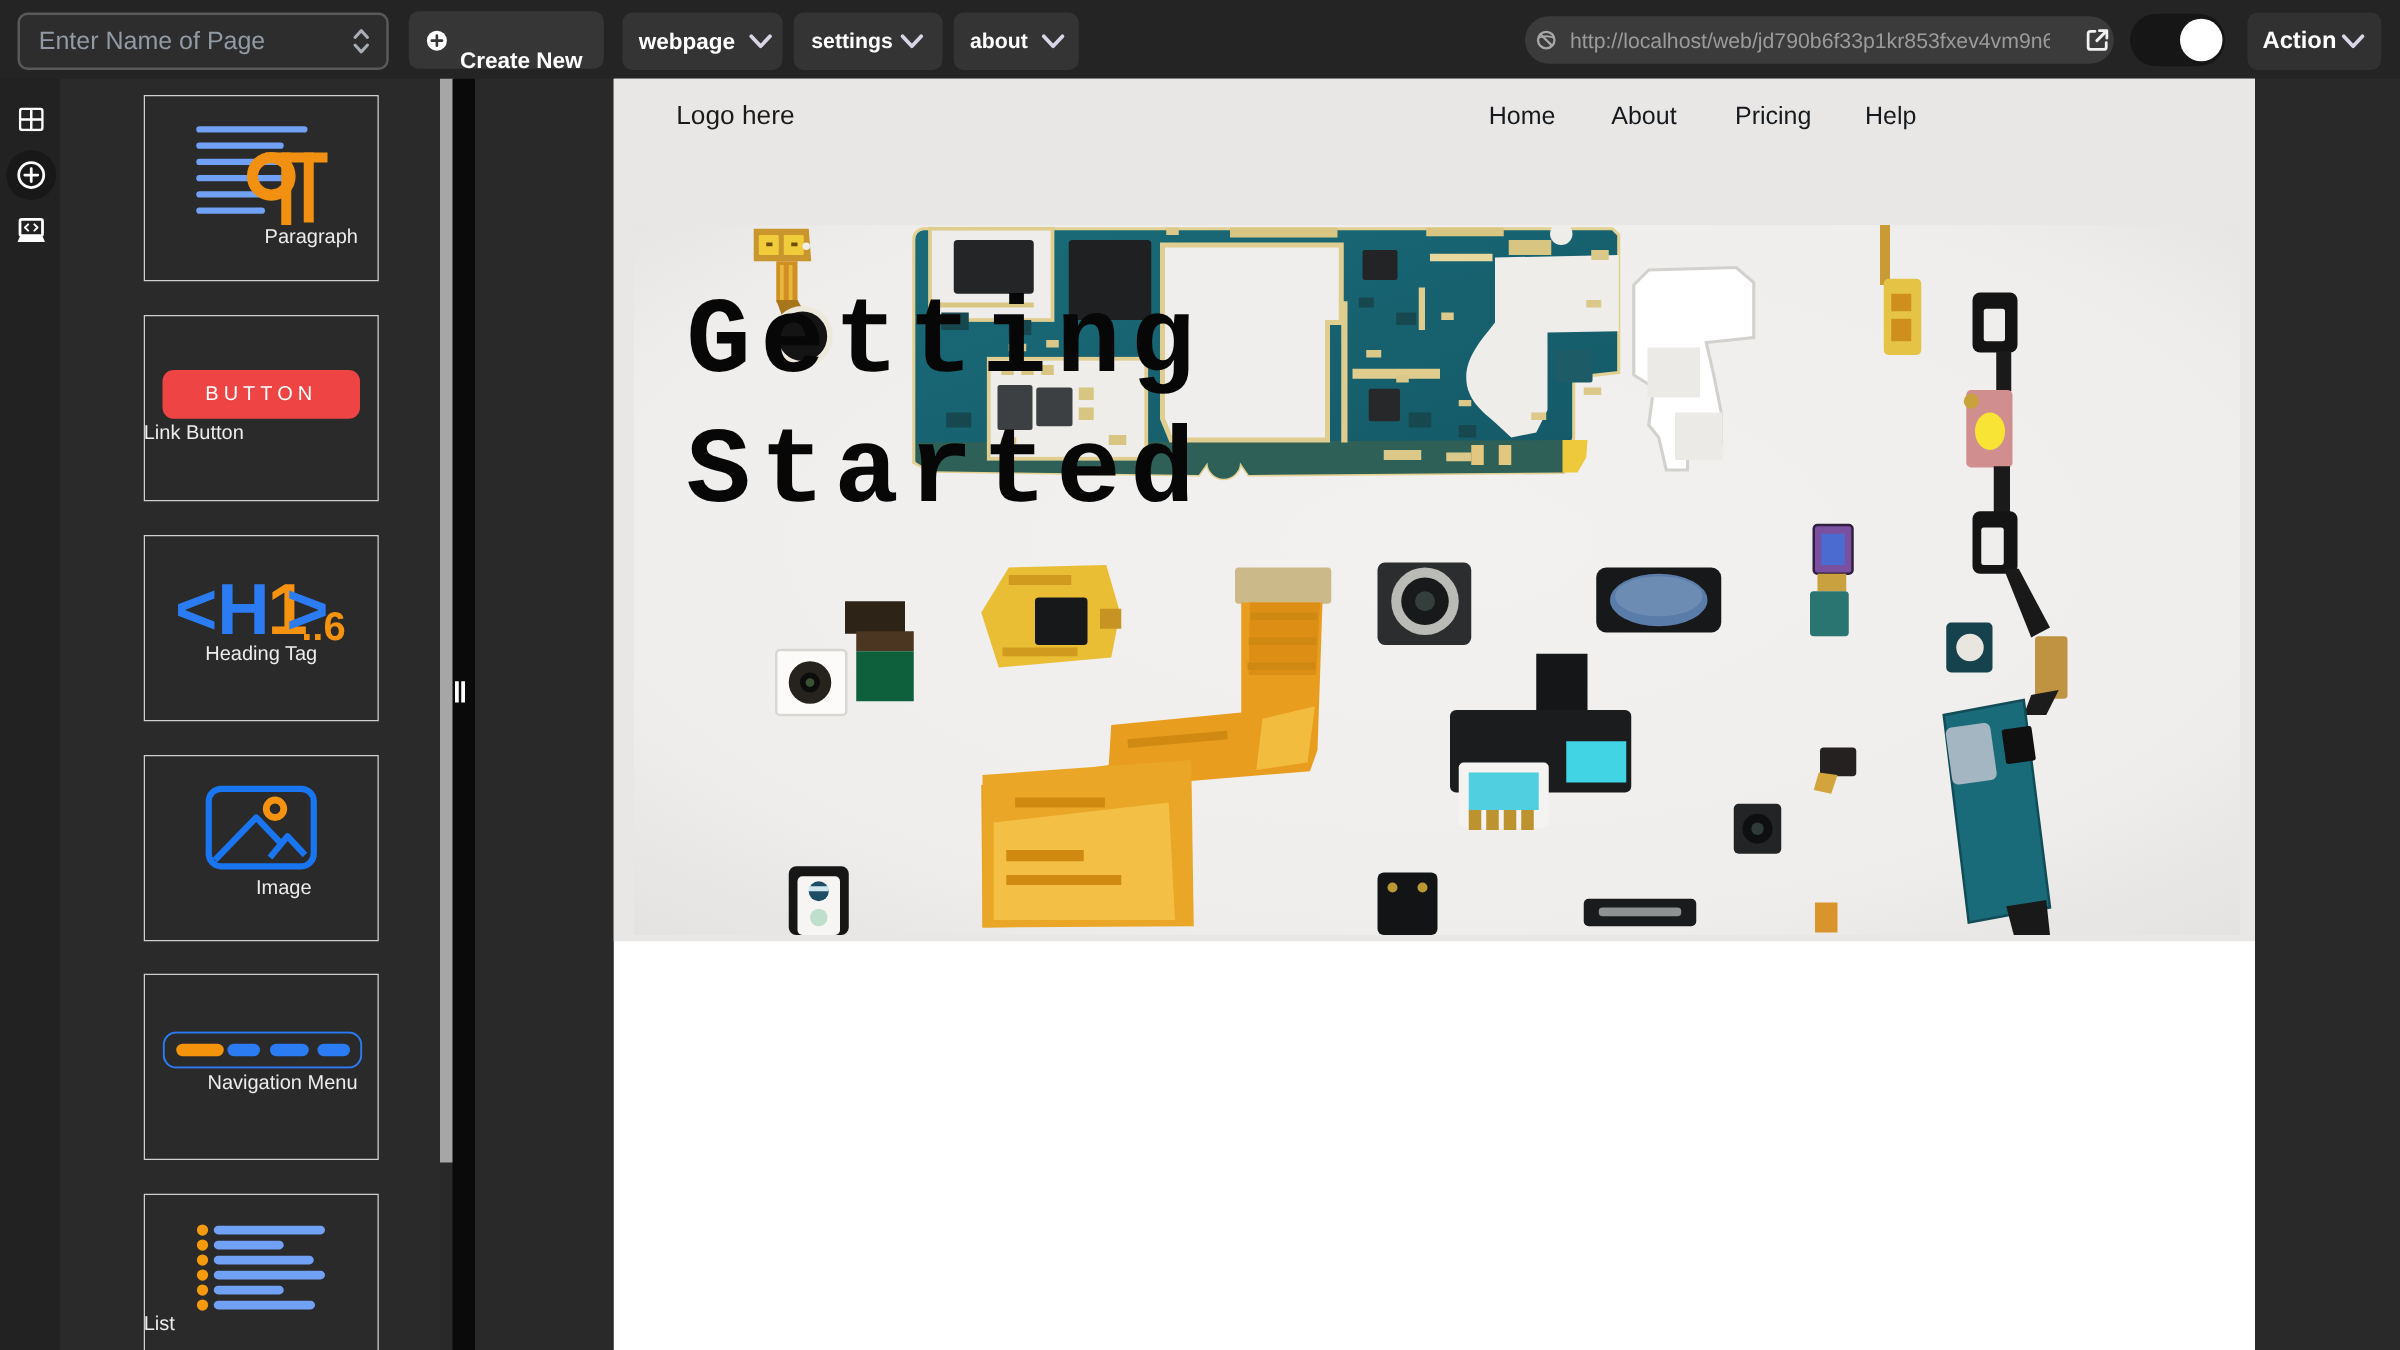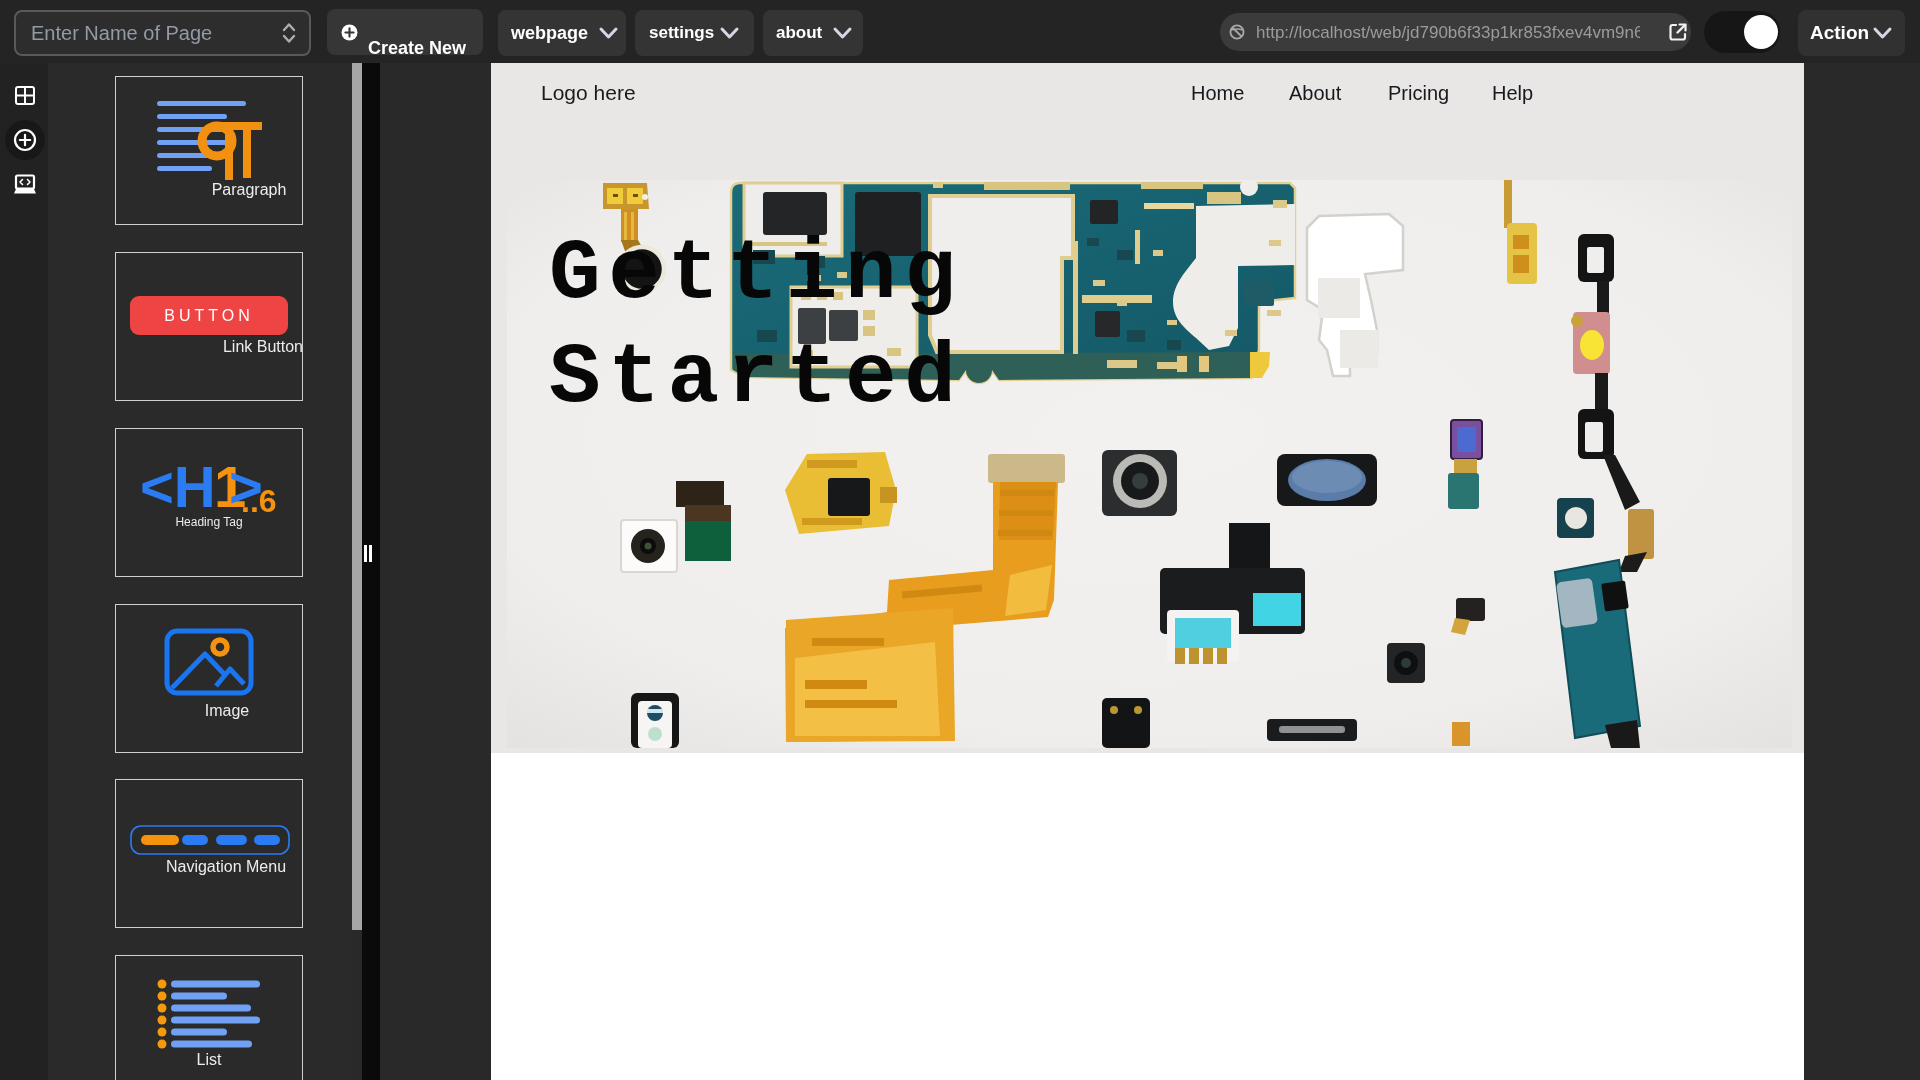--- a/index.html
+++ b/index.html
@@ -112,32 +112,32 @@
     <rect x="56" y="24" width="50" height="8"></rect>
   </g>
 </svg>
 
 <div class="abs" style="left:115px;top:181px;width:188px;text-align:center;color:#ececec;font-size:16px;margin-left:40px;">Paragraph</div>
 
 <div class="abs" style="left:115px;top:252px;width:188px;height:149px;border:1px solid #cfcfcf;"></div>
 
 <div class="abs" style="left:130px;top:296px;width:158px;height:39px;background:#ef4444;border-radius:9px;color:#fff;font-size:16px;letter-spacing:4px;text-align:center;line-height:39px;">BUTTON</div>
 
-<div class="abs" style="left:115px;top:338px;width:188px;text-align:right;color:#ececec;font-size:16px;">Link Button</div>
+<div class="abs" style="left:115px;top:338px;width:188px;text-align:left;color:#ececec;font-size:16px;">Link Button</div>
 
 <div class="abs" style="left:115px;top:428px;width:188px;height:149px;border:1px solid #cfcfcf;"></div>
 
 <svg class="abs" style="left:140px;top:458px;" width="145" height="58" viewBox="0 0 145 58">
   <text x="0" y="49" font-family="Liberation Sans" font-size="58" font-weight="bold" fill="#2b7bf3">&lt;H</text>
   <text x="74" y="49" font-family="Liberation Sans" font-size="58" font-weight="bold" fill="#f59311">1</text>
   <text x="89" y="49" font-family="Liberation Sans" font-size="58" font-weight="bold" fill="#2b7bf3">&gt;</text>
   <text x="101" y="54" font-family="Liberation Sans" font-size="32" font-weight="bold" fill="#f59311">..6</text>
 </svg>
 
-<div class="abs" style="left:115px;top:515px;width:188px;text-align:center;color:#ececec;font-size:12px;">Heading Tag</div>
+<div class="abs" style="left:115px;top:515px;width:188px;text-align:center;color:#ececec;font-size:16px;">Heading Tag</div>
 
 <div class="abs" style="left:115px;top:604px;width:188px;height:149px;border:1px solid #cfcfcf;"></div>
 
 <svg class="abs" style="left:164px;top:628px;" width="90" height="68" viewBox="0 0 90 68">
   <rect x="3" y="3" width="84" height="62" rx="10" fill="none" stroke="#1a75f0" stroke-width="5"></rect>
   <circle cx="56" cy="19" r="7" fill="none" stroke="#f5920f" stroke-width="5.5"></circle>
   <path d="M8 60 L41 26 L62 48" fill="none" stroke="#1a75f0" stroke-width="5" stroke-linejoin="round"></path>
   <path d="M52 58 L66 41 L80 56" fill="none" stroke="#1a75f0" stroke-width="5" stroke-linejoin="round"></path>
 </svg>
 
@@ -169,21 +169,21 @@
   <g fill="#70a1f5">
       <rect x="14" y="1.5" width="89" height="7" rx="3.5"></rect>
       <rect x="14" y="13.5" width="56" height="7" rx="3.5"></rect>
       <rect x="14" y="25.5" width="80" height="7" rx="3.5"></rect>
       <rect x="14" y="37.5" width="89" height="7" rx="3.5"></rect>
       <rect x="14" y="49.5" width="56" height="7" rx="3.5"></rect>
       <rect x="14" y="61.5" width="81" height="7" rx="3.5"></rect>
     </g>
 </svg>
 
-<div class="abs" style="left:115px;top:1051px;width:188px;text-align:center;color:#ececec;font-size:16px;">List</div>
+<div class="abs" style="left:115px;top:1051px;width:188px;color:#ececec;font-size:16px;">List</div>
 
 <div class="abs" style="left:352px;top:63px;width:11px;height:867px;background:#a6a6a6;"></div>
 
 <div class="abs" style="left:362px;top:63px;width:18px;height:1017px;background:#0a0a0a;"></div>
 
 <div class="abs" style="left:364px;top:545px;width:3px;height:17px;background:#fff;"></div>
 <div class="abs" style="left:369px;top:545px;width:3px;height:17px;background:#fff;"></div>
 
 <div class="abs" style="left:491px;top:63px;width:1313px;height:1017px;background:#ffffff;"></div>
 

